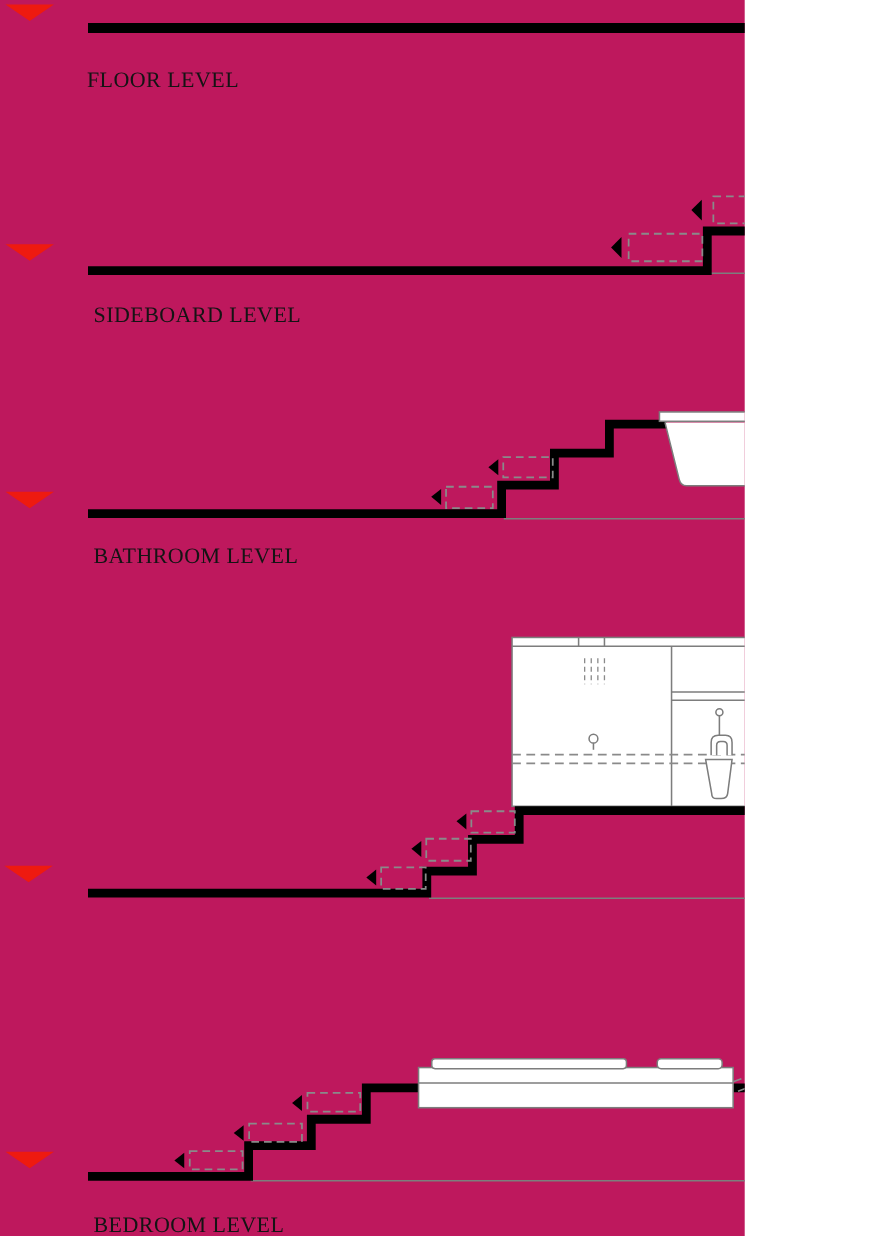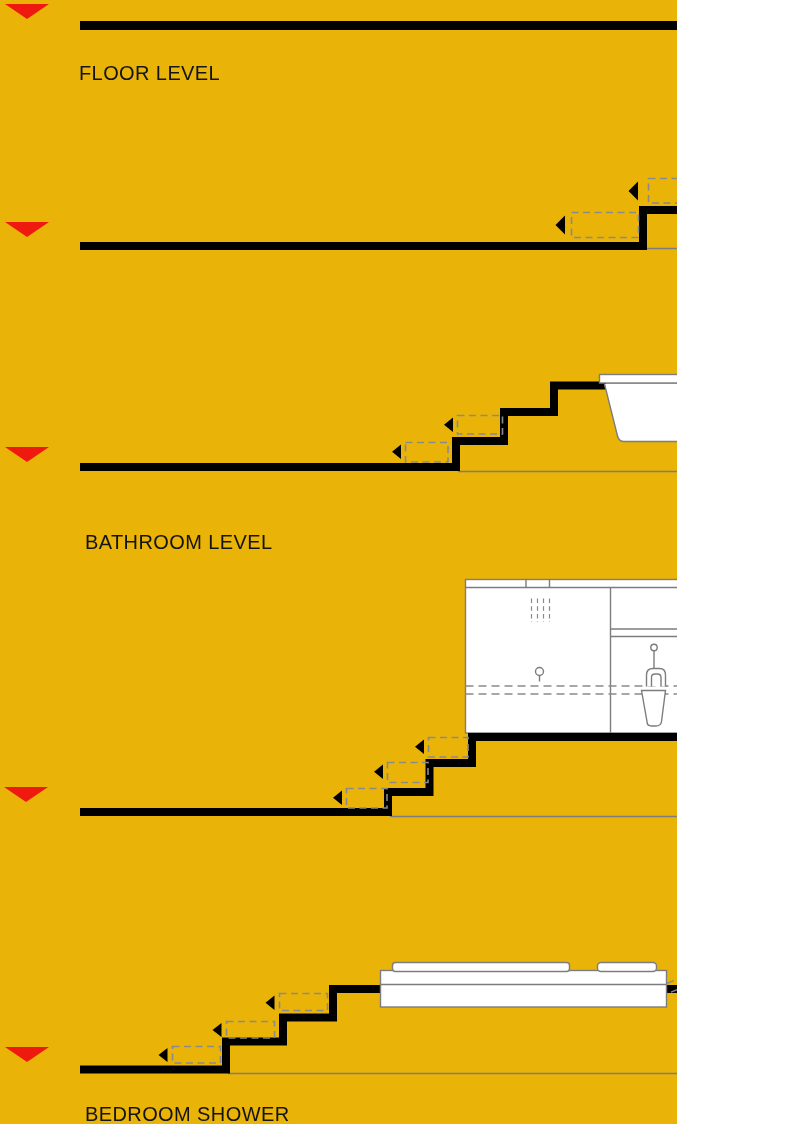--- a/index.html
+++ b/index.html
@@ -4,22 +4,22 @@
 <style>
   :root{
     --red:#ee1a10;
     --black:#000000;
     --gray:#7d7d7d;
     --dash:#8a8a8a;
     --ink:#141414;
   }
   html,body{margin:0;padding:0;background:#fff;}
   .canvas{
-    position:relative;width:677px;height:1124px;background:#eab308;overflow:hidden;
-    font-family:Liberation Sans, sans-serif;
+    position:relative;width:677px;height:1124px;background:#be185d;overflow:hidden;
+    font-family:Liberation Serif, serif;
   }
   .canvas svg{position:absolute;left:0;top:0;}
   
   .tk{stroke:var(--black);stroke-width:8;fill:none;stroke-linejoin:miter;}
   .tk9{stroke:var(--black);stroke-width:9;fill:none;}
   
   .tn{stroke:var(--gray);stroke-width:1.4;fill:none;}
   .tnf{stroke:var(--gray);stroke-width:1.4;fill:#ffffff;}
   
   .dsh{stroke:var(--dash);stroke-width:1.6;fill:none;stroke-dasharray:7 4.5;}
@@ -124,15 +124,16 @@
     </g>
   </svg>
 
   <div class="marker" style="left:5px;top:4px"></div>
   <div class="marker" style="left:5px;top:222px"></div>
   <div class="marker" style="left:5px;top:447px"></div>
   <div class="marker" style="left:4px;top:787px"></div>
   <div class="marker" style="left:5px;top:1047px"></div>
 
   <div class="label" style="left:79px;top:63px">FLOOR LEVEL</div>
-  <div class="label" style="left:85px;top:532px">BATHROOM LEVEL</div>
-  <div class="label" style="left:85px;top:1104px">BEDROOM SHOWER</div>
+  <div class="label" style="left:85px;top:277px">SIDEBOARD LEVEL</div>
+  <div class="label" style="left:85px;top:496px">BATHROOM LEVEL</div>
+  <div class="label" style="left:85px;top:1104px">BEDROOM LEVEL</div>
 </div>
 
 </body></html>

